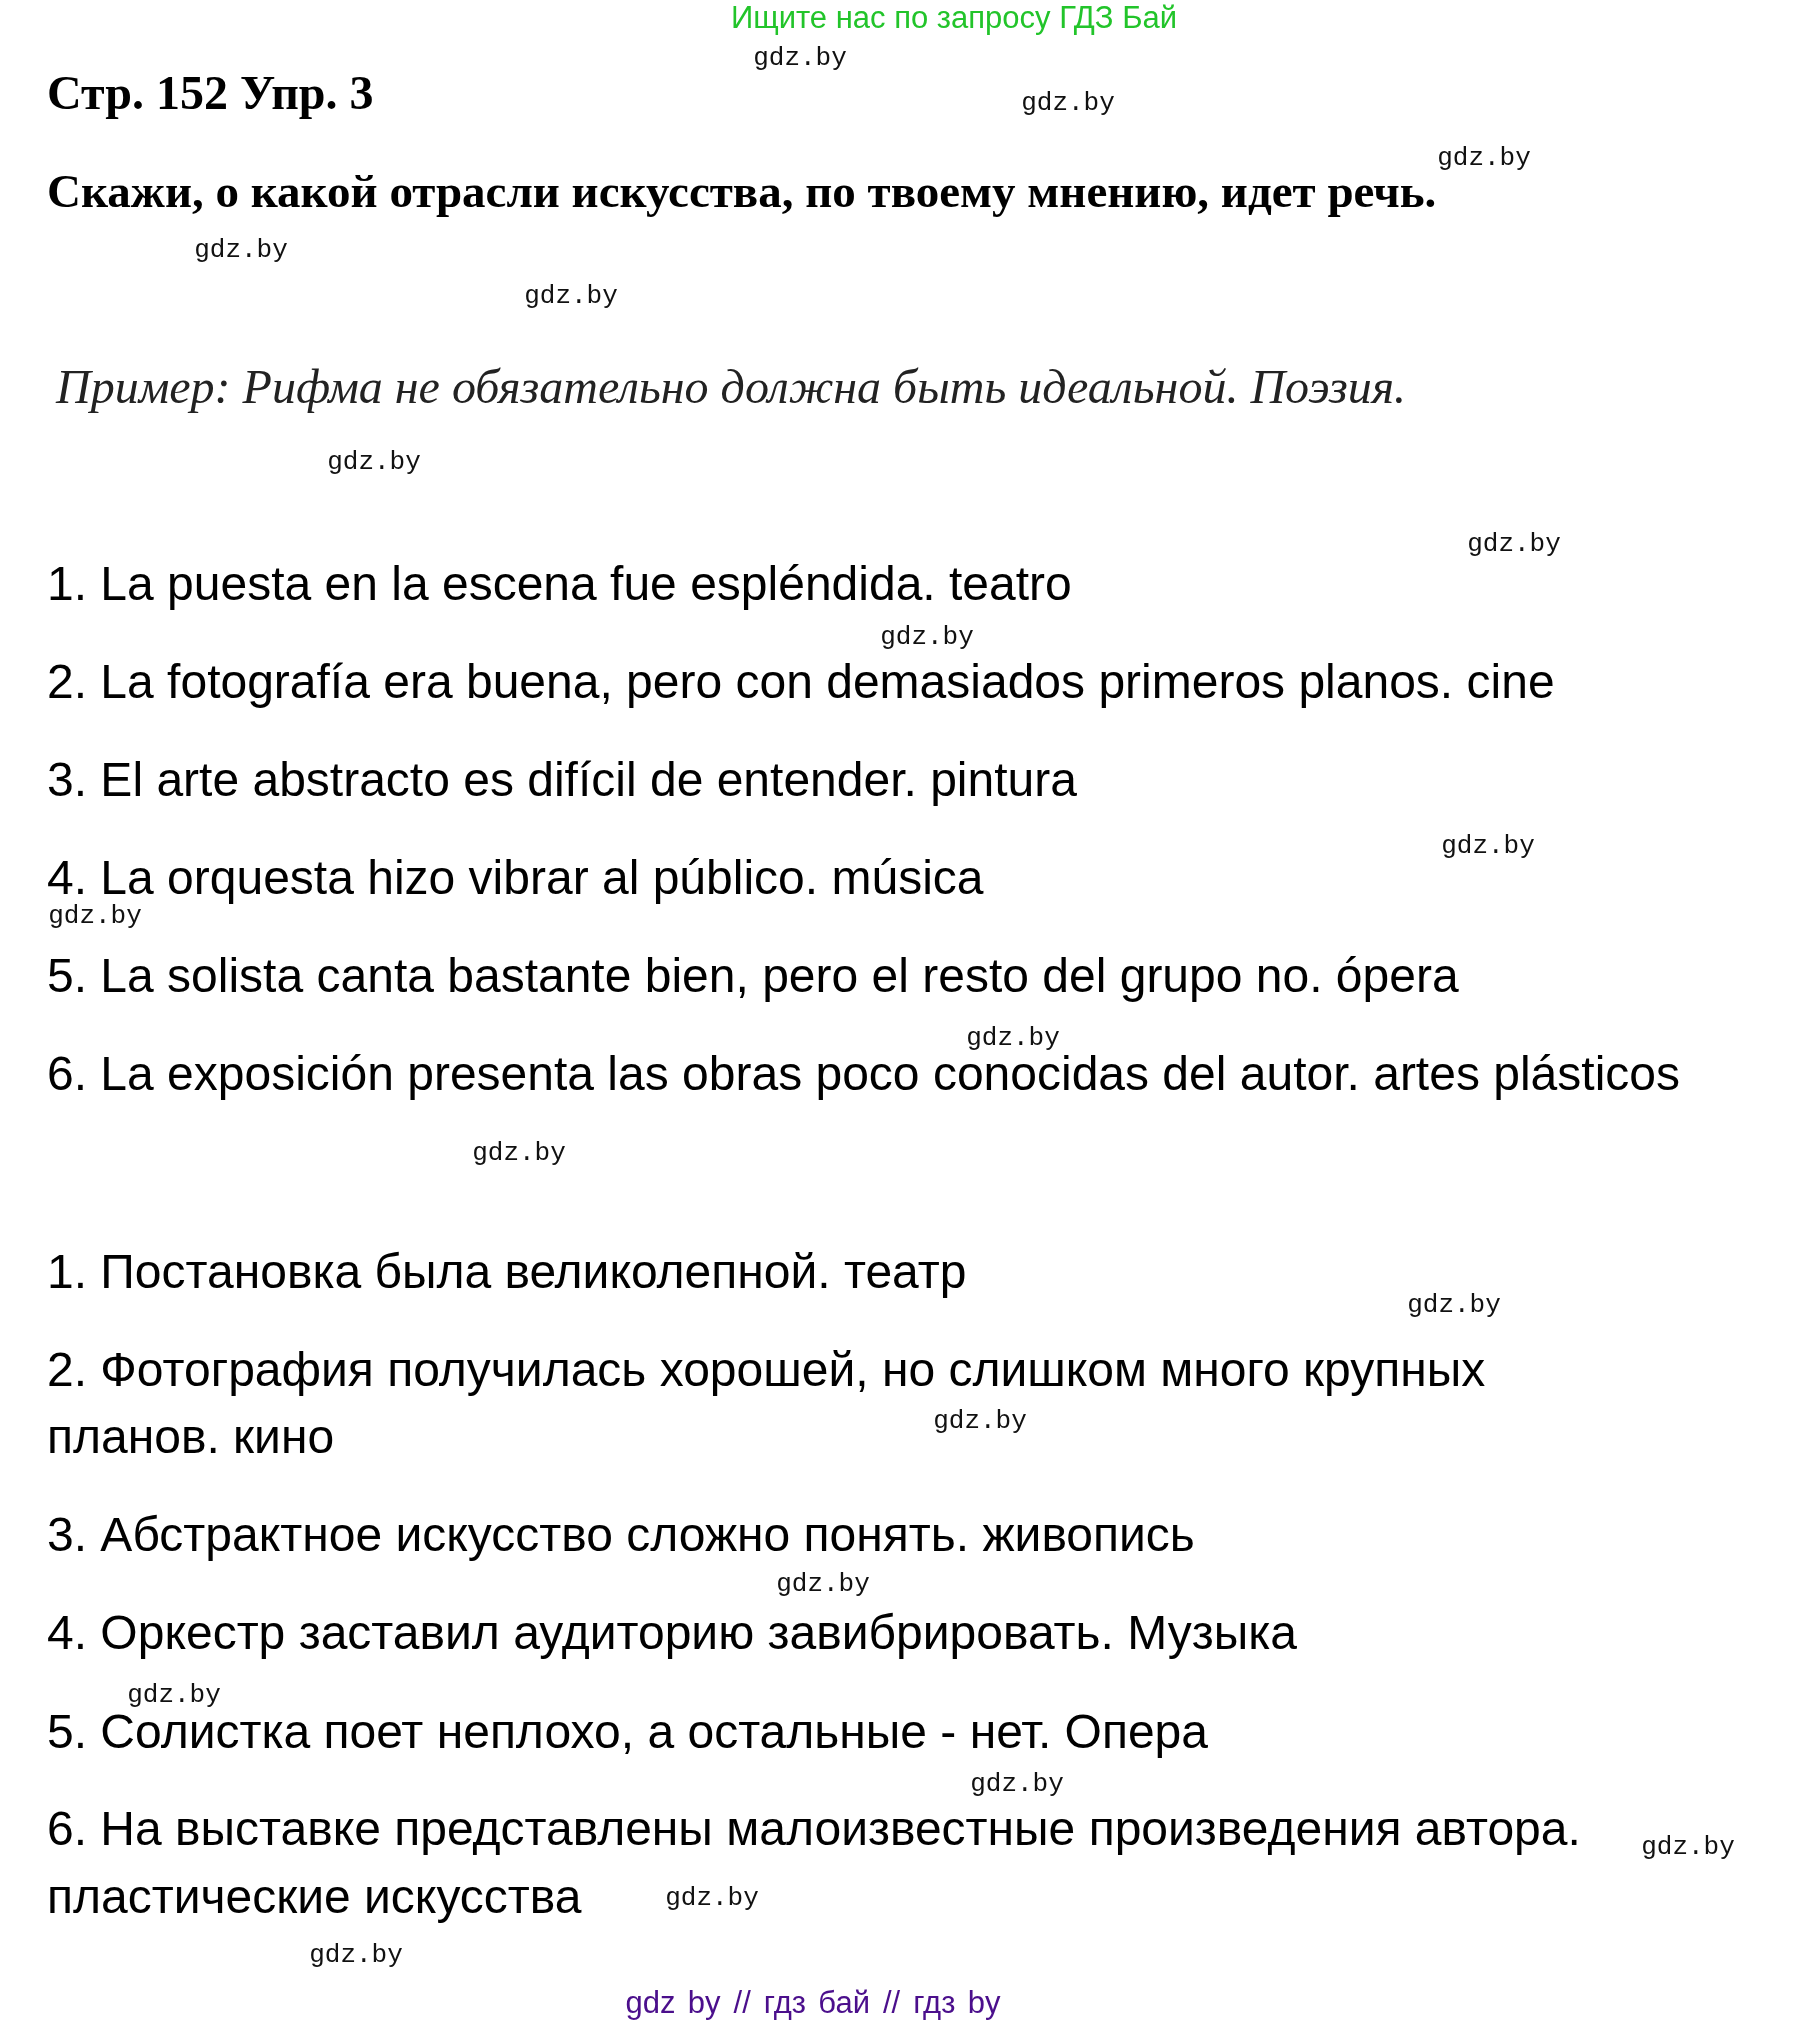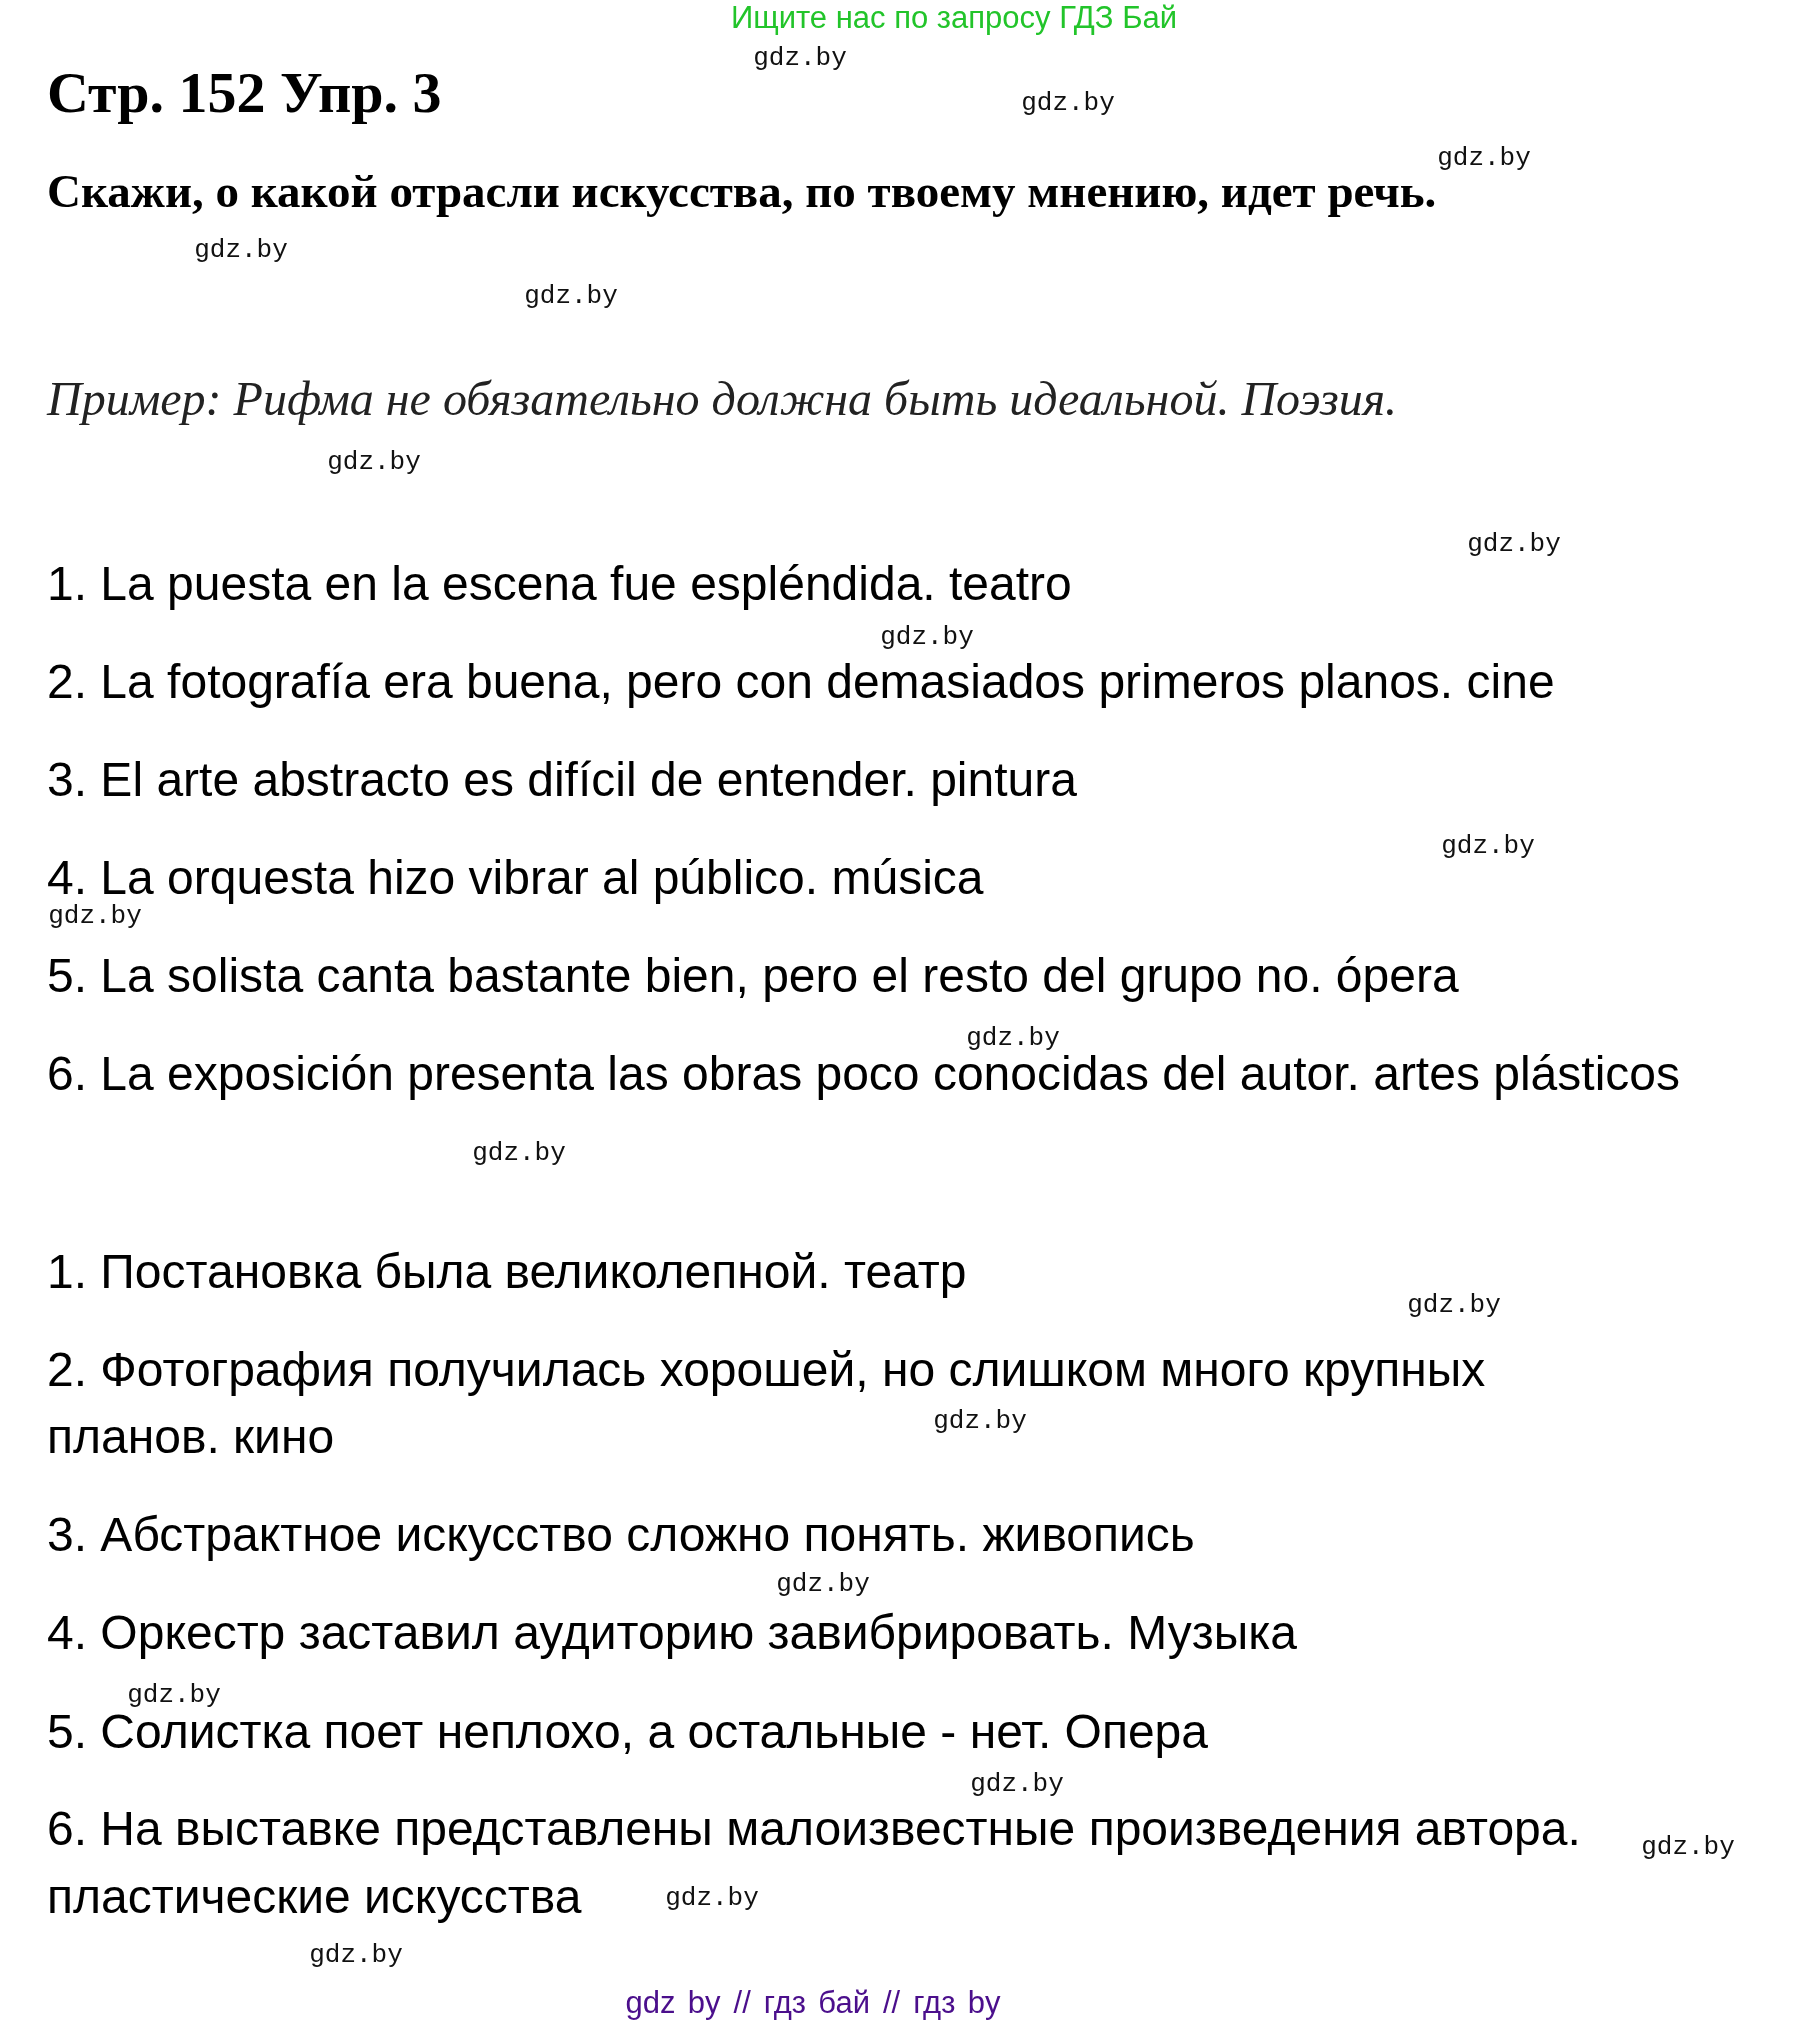--- a/index.html
+++ b/index.html
@@ -1,21 +1,21 @@
 <!DOCTYPE html>
 <html style="font-size:15px"><head>
 <meta charset="utf-8">
 <style>
   html, body { margin: 0; padding: 0; background: #ffffff; }
   body { width: 1820px; height: 2032px; position: relative; overflow: hidden; color: #000; }
   .abs { position: absolute; white-space: nowrap; }
   .banner { left: 0; width: 1820px; top: 0; text-align: center; font-family: "Liberation Sans", sans-serif; font-size: 31px; color: #22c42a; line-height: 35px; padding-left: 44px; }
-  .title { left: 47px; top: 65px; font-family: "Liberation Serif", serif; font-weight: bold; font-size: 58px; line-height: 56px; }
+  .title { left: 47px; top: 65px; font-family: "Liberation Serif", serif; font-weight: bold; font-size: 48px; line-height: 56px; }
   .instruction { left: 47px; top: 164px; font-family: "Liberation Serif", serif; font-weight: bold; font-size: 47px; line-height: 54px; }
-  .example { left: 47px; top: 359px; font-family: "Liberation Serif", serif; font-style: italic; font-size: 48px; line-height: 56px; color: #222; margin-top: 12px; }
+  .example { left: 56px; top: 359px; font-family: "Liberation Serif", serif; font-style: italic; font-size: 48px; line-height: 56px; color: #222; }
   .item { left: 47px; font-family: Liberation Sans, sans-serif; font-size: 48px; line-height: 67px; }
   .wm { font-family: Liberation Mono, monospace; font-size: 26px; color: #111; line-height: 30px; transform: translateX(-50%); }
   .footer { left: 0; width: 1626px; top: 1984px; text-align: center; font-family: "Liberation Sans", sans-serif; font-size: 31px; color: #4b0f8c; line-height: 37px; word-spacing: 3.7px; }
   .footer .sep { margin: 0 13px; }
 </style>
 </head>
 <body>
 
 <div class="abs banner">Ищите нас по запросу ГДЗ Бай</div>
 

